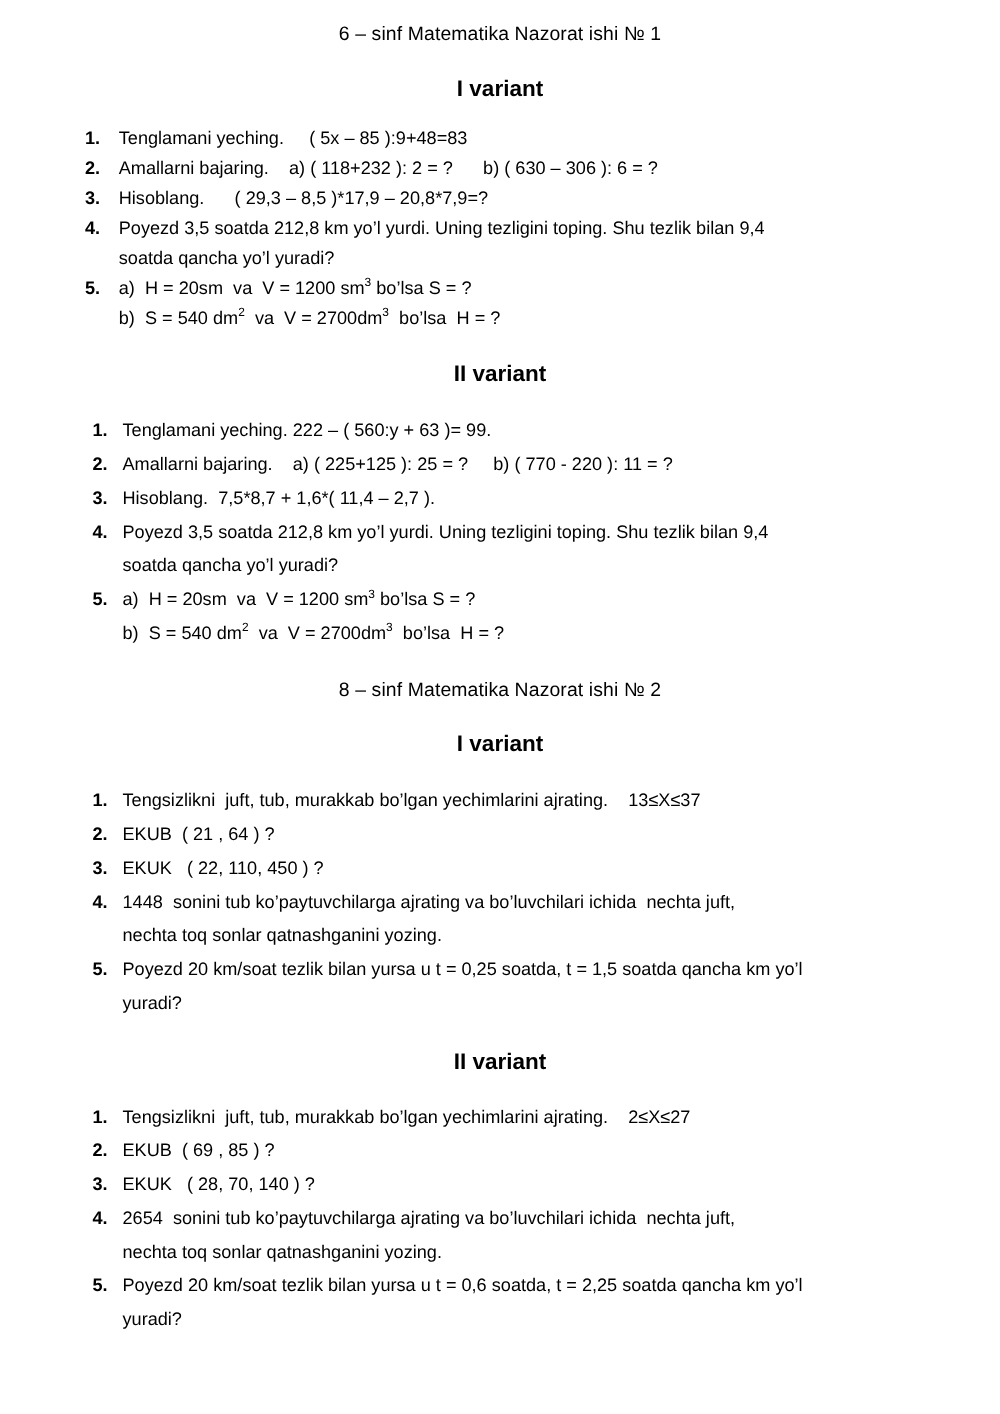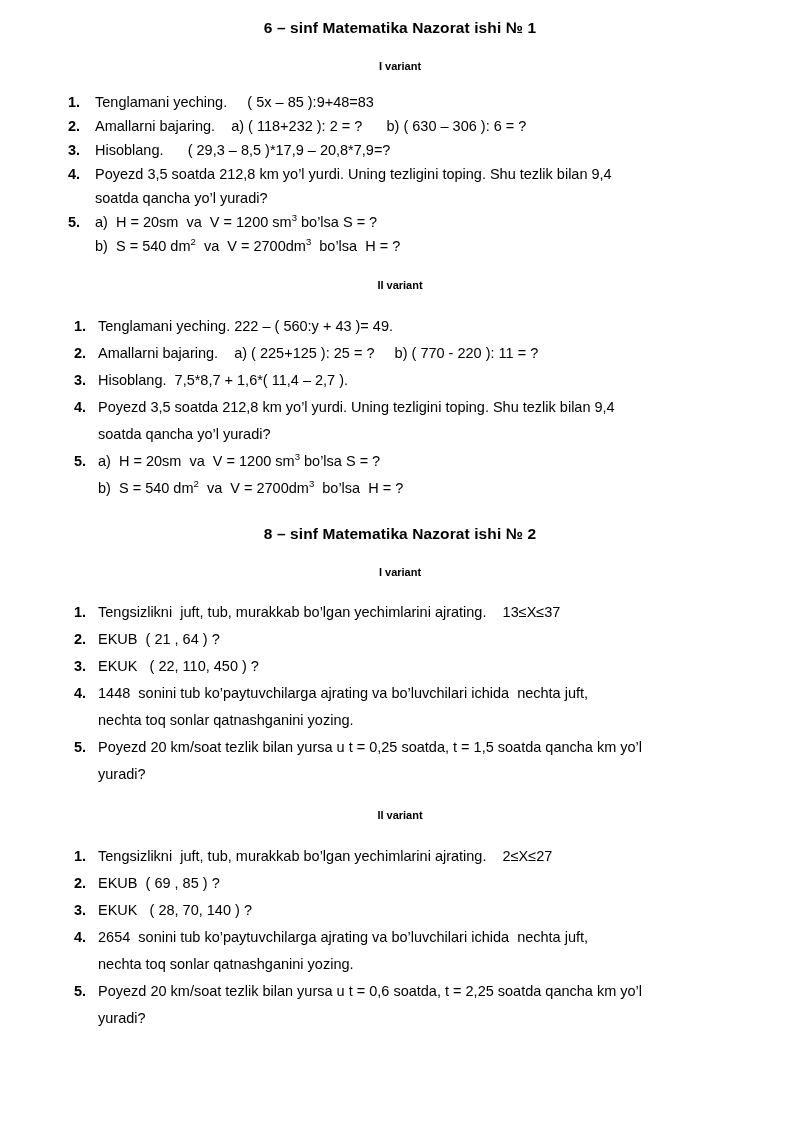--- a/index.html
+++ b/index.html
@@ -21,29 +21,29 @@
     height: 1131px;
     box-sizing: border-box;
     padding: 18px 60px 0 60px;
     overflow: hidden;
   }
 
   
   .doc-title {
     text-align: center;
     font-size: 15.5px;
-    font-weight: bold;
+    font-weight: normal;
     line-height: 1.35;
     margin: 0;
     padding: 0;
     letter-spacing: 0.1px;
   }
   .variant-title {
     text-align: center;
-    font-size: 11px;
+    font-size: 18px;
     font-weight: bold;
     line-height: 1.35;
     margin: 0;
     padding: 0;
   }
 
   
   .sp-title-to-variant { height: 20px; }
   .sp-variant-to-list  { height: 16px; }
   .sp-list-to-variant2 { height: 20px; }
@@ -141,21 +141,21 @@
 
     <div class="sp-list-to-variant2"></div>
 
     <div class="variant-title">II variant</div>
 
     <div class="sp-variant-to-list2"></div>
 
     <ol class="qlist block2">
       <li>
         <span class="num">1.</span>
-        <span class="qtext">Tenglamani yeching. 222 – ( 560:y + 43 )= 49.</span>
+        <span class="qtext">Tenglamani yeching. 222 – ( 560:y + 63 )= 99.</span>
       </li>
       <li>
         <span class="num">2.</span>
         <span class="qtext">Amallarni bajaring.    a) ( 225+125 ): 25 = ?     b) ( 770 - 220 ): 11 = ?</span>
       </li>
       <li>
         <span class="num">3.</span>
         <span class="qtext">Hisoblang.  7,5*8,7 + 1,6*( 11,4 – 2,7 ).</span>
       </li>
       <li>

